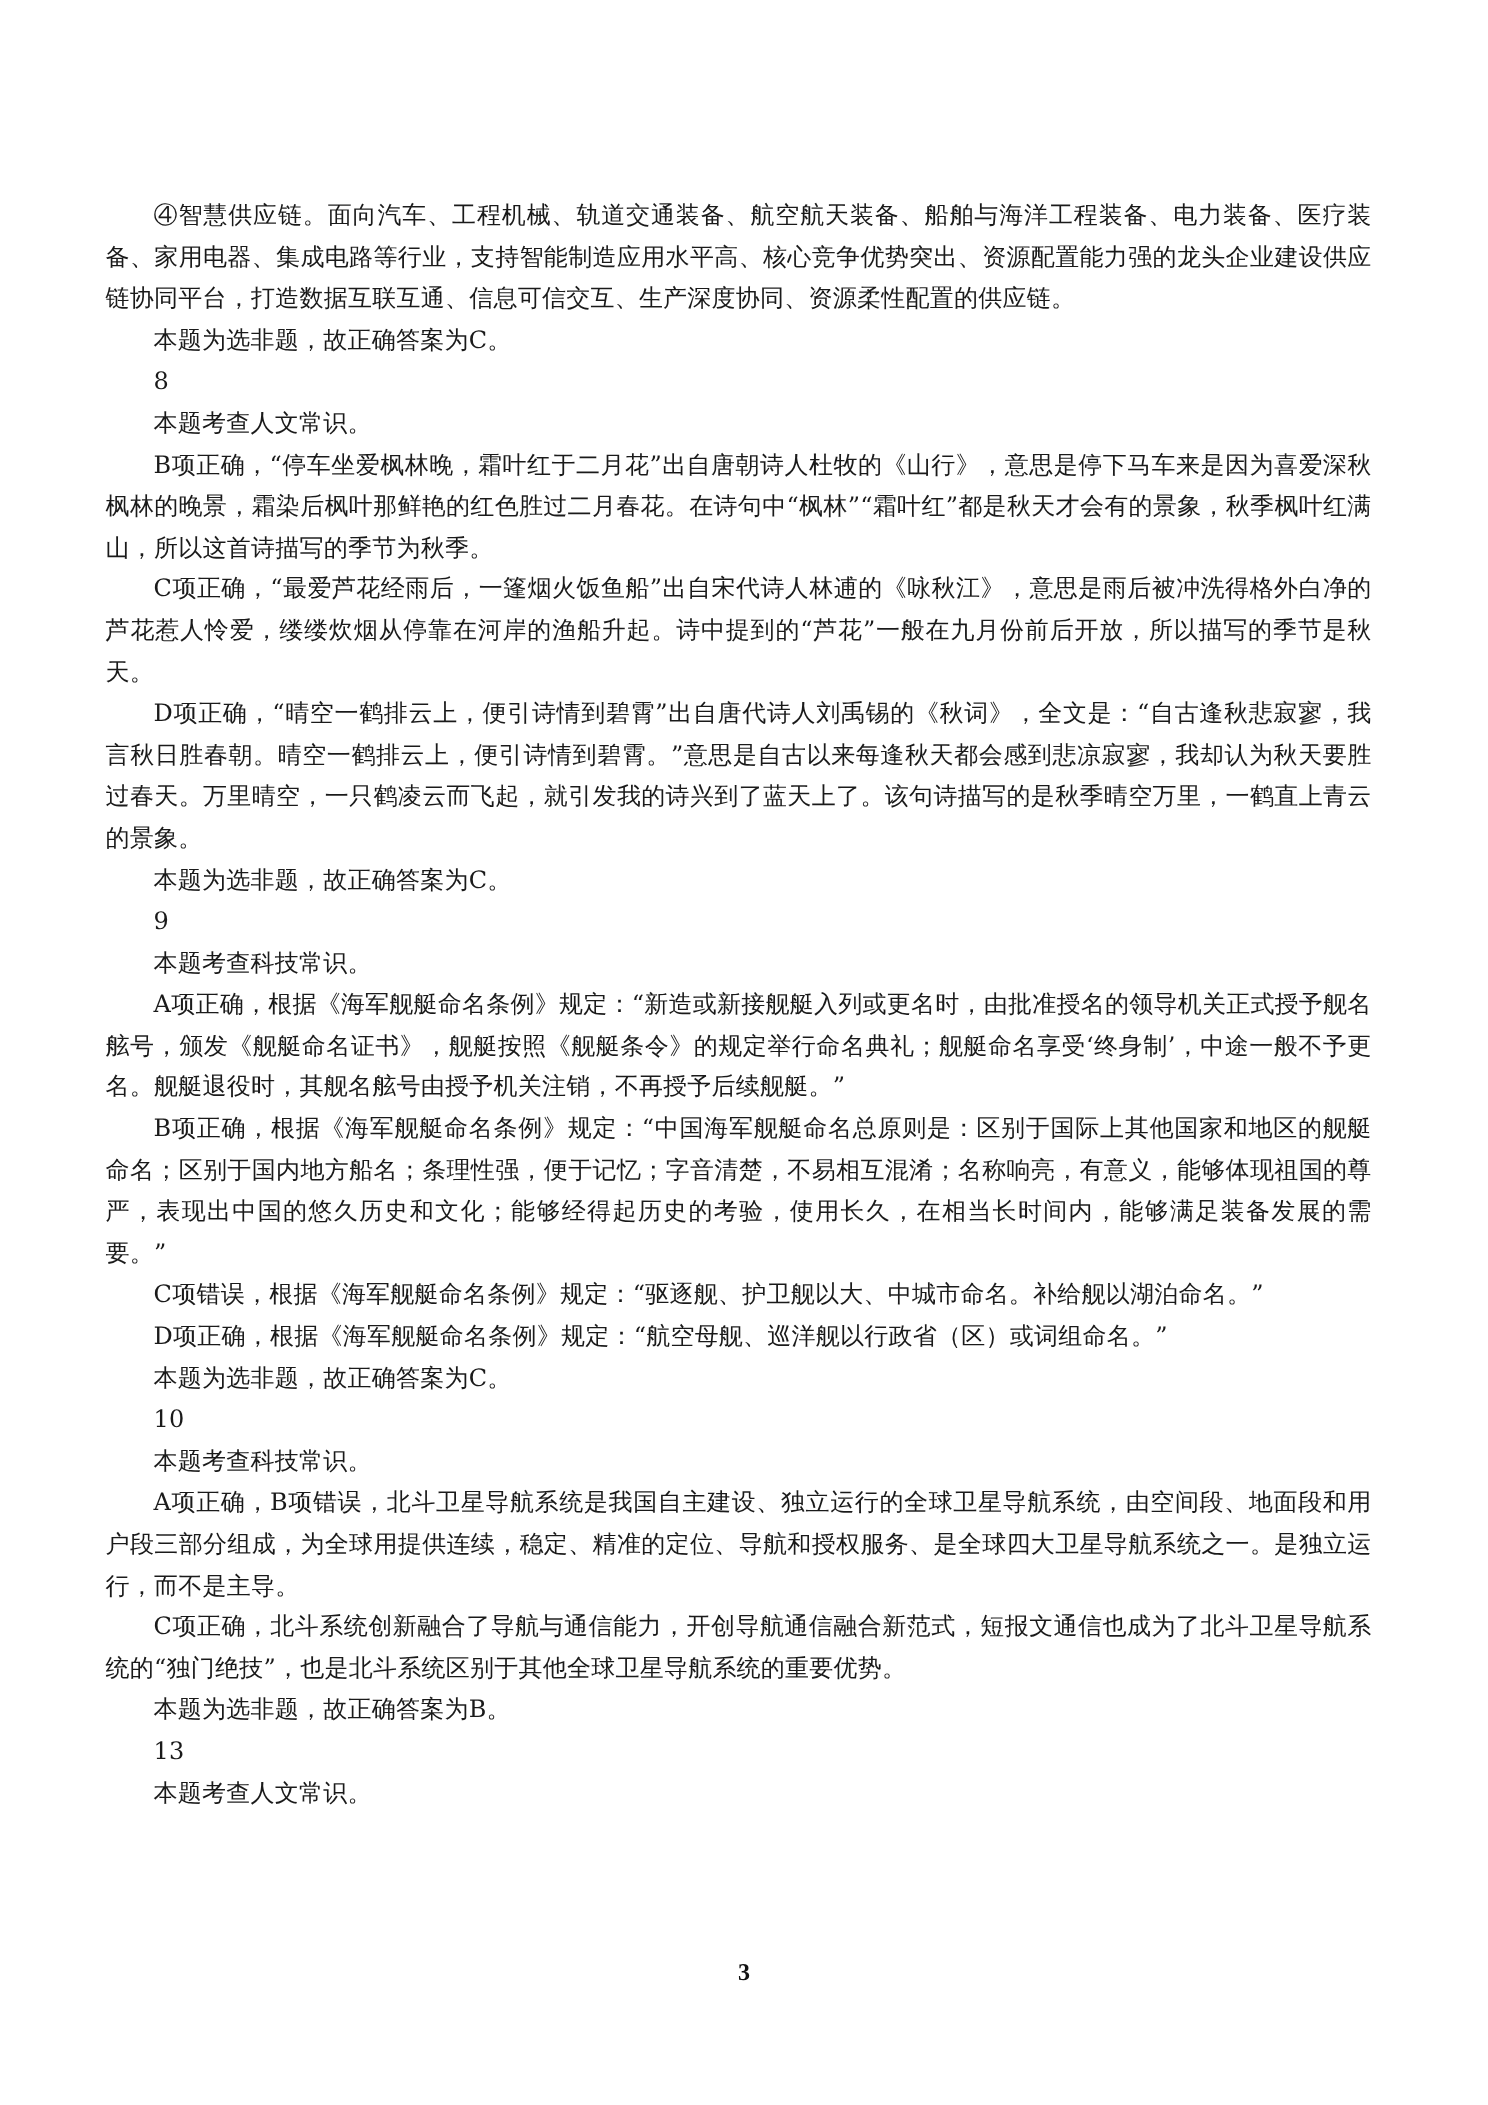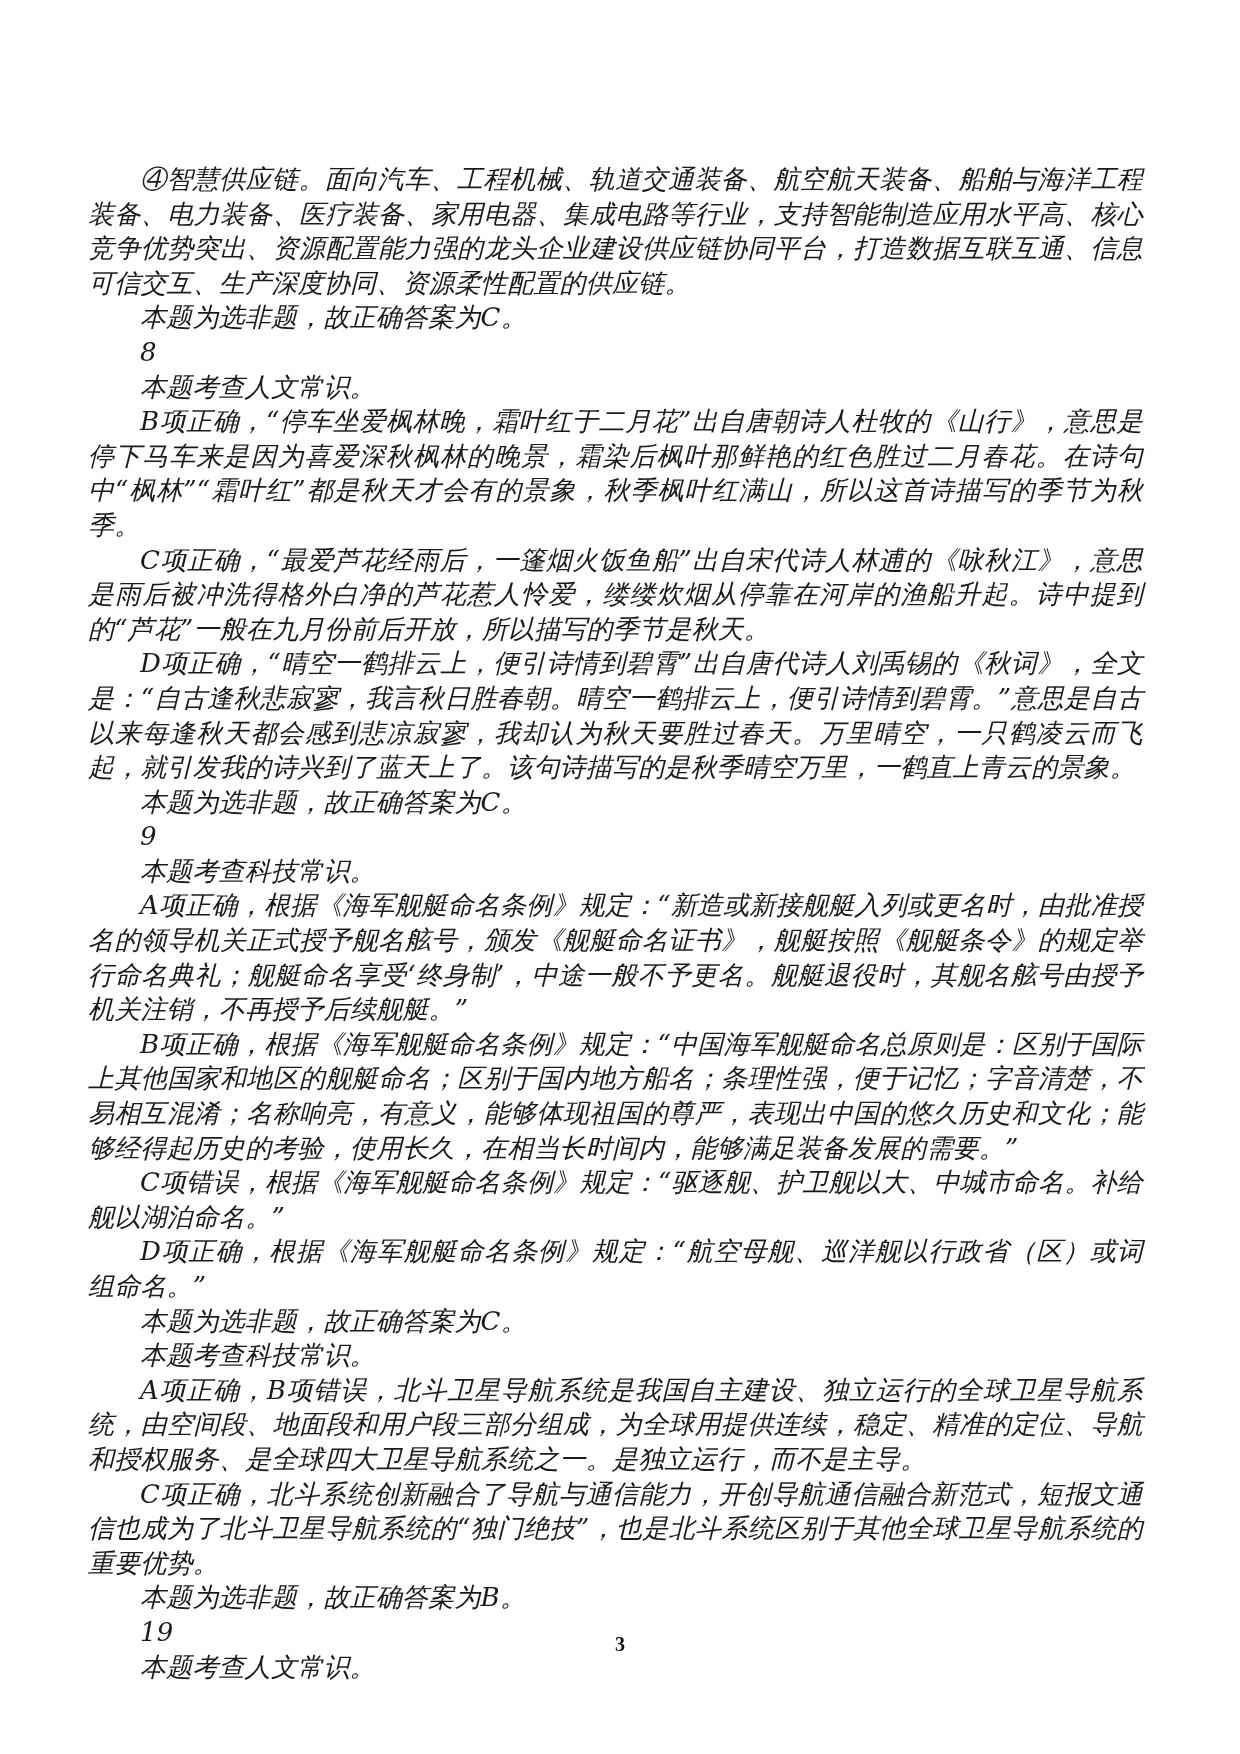--- a/index.html
+++ b/index.html
@@ -15,29 +15,28 @@
       font-family: "DejaVu Serif", "Liberation Serif", serif;
       color: #1a1a1a;
     }
     .page {
       position: absolute;
       left: 88px;
       top: 162px;
       width: 1055px;
     }
     .para {
-      font-size: 26px;
+      font-size: 20px;
       line-height: 34.6px;
       margin: 0;
       text-align: justify;
       text-indent: 2em;
       letter-spacing: 0.2px;
       white-space: normal;
       word-break: break-all;
-      font-style: italic;
     }
     .page-number {
       position: absolute;
       left: 0;
       width: 1240px;
       top: 1633px;
       text-align: center;
       font-family: "Liberation Serif", serif;
       font-weight: bold;
       font-size: 20px;
@@ -56,21 +55,22 @@
   <p class="para">C项正确，“最爱芦花经雨后，一篷烟火饭鱼船”出自宋代诗人林逋的《咏秋江》，意思是雨后被冲洗得格外白净的芦花惹人怜爱，缕缕炊烟从停靠在河岸的渔船升起。诗中提到的“芦花”一般在九月份前后开放，所以描写的季节是秋天。</p>
   <p class="para">D项正确，“晴空一鹤排云上，便引诗情到碧霄”出自唐代诗人刘禹锡的《秋词》，全文是：“自古逢秋悲寂寥，我言秋日胜春朝。晴空一鹤排云上，便引诗情到碧霄。”意思是自古以来每逢秋天都会感到悲凉寂寥，我却认为秋天要胜过春天。万里晴空，一只鹤凌云而飞起，就引发我的诗兴到了蓝天上了。该句诗描写的是秋季晴空万里，一鹤直上青云的景象。</p>
   <p class="para">本题为选非题，故正确答案为C。</p>
   <p class="para">9</p>
   <p class="para">本题考查科技常识。</p>
   <p class="para">A项正确，根据《海军舰艇命名条例》规定：“新造或新接舰艇入列或更名时，由批准授名的领导机关正式授予舰名舷号，颁发《舰艇命名证书》，舰艇按照《舰艇条令》的规定举行命名典礼；舰艇命名享受‘终身制’，中途一般不予更名。舰艇退役时，其舰名舷号由授予机关注销，不再授予后续舰艇。”</p>
   <p class="para">B项正确，根据《海军舰艇命名条例》规定：“中国海军舰艇命名总原则是：区别于国际上其他国家和地区的舰艇命名；区别于国内地方船名；条理性强，便于记忆；字音清楚，不易相互混淆；名称响亮，有意义，能够体现祖国的尊严，表现出中国的悠久历史和文化；能够经得起历史的考验，使用长久，在相当长时间内，能够满足装备发展的需要。”</p>
   <p class="para">C项错误，根据《海军舰艇命名条例》规定：“驱逐舰、护卫舰以大、中城市命名。补给舰以湖泊命名。”</p>
   <p class="para">D项正确，根据《海军舰艇命名条例》规定：“航空母舰、巡洋舰以行政省（区）或词组命名。”</p>
   <p class="para">本题为选非题，故正确答案为C。</p>
+  <p class="para">10</p>
   <p class="para">本题考查科技常识。</p>
   <p class="para">A项正确，B项错误，北斗卫星导航系统是我国自主建设、独立运行的全球卫星导航系统，由空间段、地面段和用户段三部分组成，为全球用提供连续，稳定、精准的定位、导航和授权服务、是全球四大卫星导航系统之一。是独立运行，而不是主导。</p>
   <p class="para">C项正确，北斗系统创新融合了导航与通信能力，开创导航通信融合新范式，短报文通信也成为了北斗卫星导航系统的“独门绝技”，也是北斗系统区别于其他全球卫星导航系统的重要优势。</p>
   <p class="para">本题为选非题，故正确答案为B。</p>
-  <p class="para">19</p>
+  <p class="para">13</p>
   <p class="para">本题考查人文常识。</p>
 </div>
 
 <div class="page-number">3</div>
 
 </body></html>

